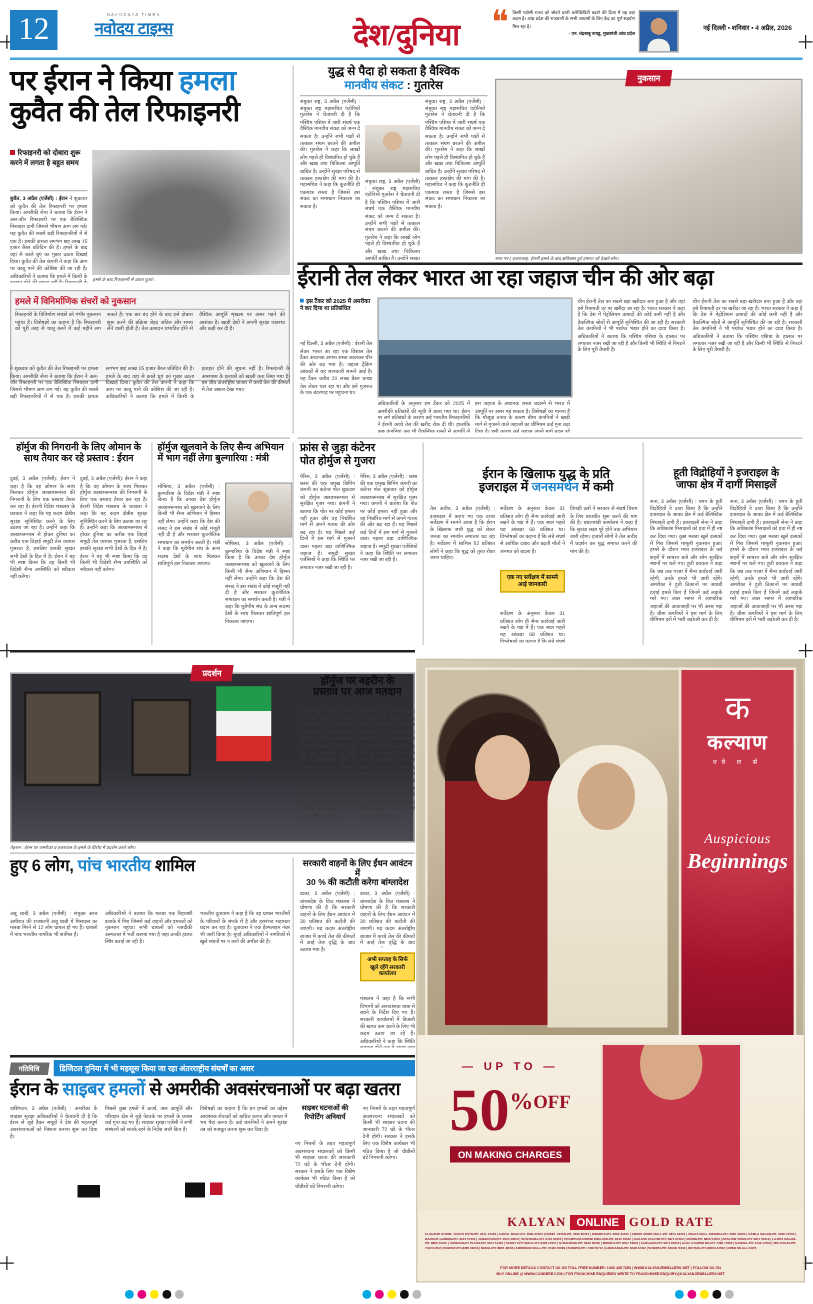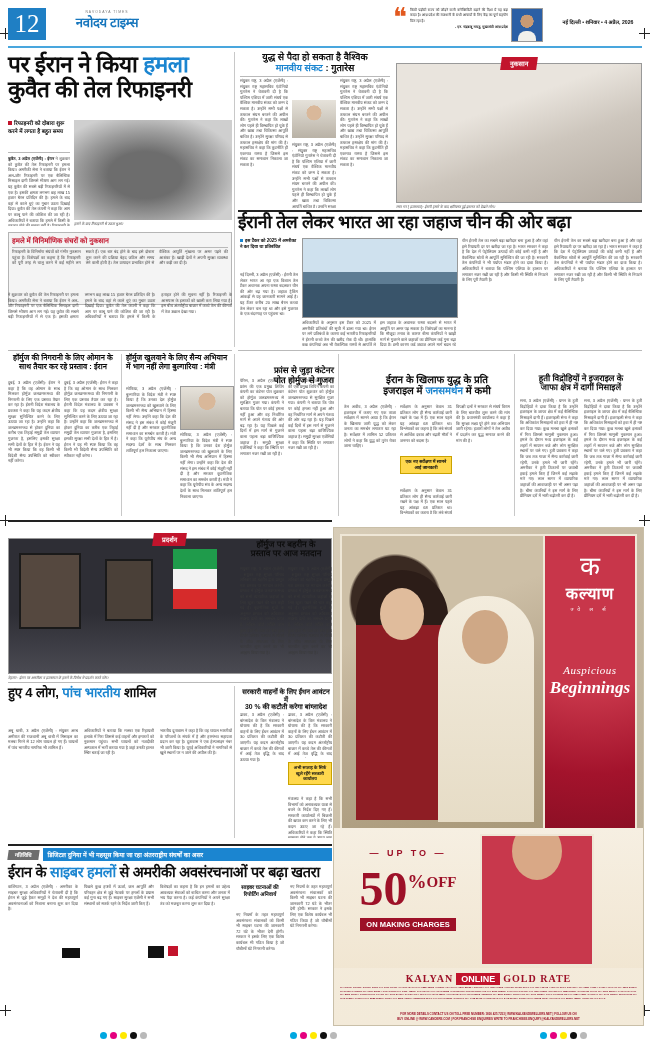--- a/index.html
+++ b/index.html
@@ -12,21 +12,21 @@
   .crop:before{left:5px;top:0;width:1px;height:11px;}
   .crop:after{top:5px;left:0;height:1px;width:11px;}
 
   
   .masthead{position:absolute;left:8px;top:8px;width:634px;height:40px;}
   .pageno{position:absolute;left:0;top:0;width:38px;height:32px;background:#1f7fc4;color:#fff;
           font-size:25px;line-height:32px;text-align:center;font-family:"Liberation Serif",serif;}
   .brandwrap{position:absolute;left:44px;top:2px;width:110px;text-align:center;}
   .brand-sup{font-size:3.4px;letter-spacing:1px;color:#7a7a7a;line-height:5px;}
   .brand{font-size:13px;font-weight:bold;color:#1676bd;letter-spacing:-.3px;line-height:15px;
-         font-family:"Liberation Sans",sans-serif;}
+         font-family:"Liberation Sans",sans-serif;text-decoration:underline;}
   .section-title{position:absolute;left:0;right:0;top:2px;text-align:center;font-size:24px;
          font-weight:bold;color:#c2142c;font-family:"Liberation Serif",serif;letter-spacing:-.5px;}
   .quotebox{position:absolute;left:385px;top:0;width:150px;height:36px;display:flex;gap:3px;}
   .qmark{font-size:26px;color:#e2591f;line-height:20px;font-family:"Liberation Serif",serif;}
   .qtext{font-size:3.5px;line-height:5.4px;color:#1a1a1a;flex:1;text-align:justify;}
   .qattr{display:block;text-align:right;font-size:3.6px;font-weight:bold;margin-top:1px;}
   .qphoto{width:30px;height:32px;background:
         radial-gradient(circle at 50% 38%,#c99a74 0 26%,transparent 27%),
         linear-gradient(#2b5fa5,#2b5fa5);border:1px solid #9a9a9a;position:relative;overflow:hidden;}
   .qphoto:after{content:"";position:absolute;left:6px;bottom:0;width:18px;height:10px;background:#f0f0ec;border-radius:8px 8px 0 0;}
@@ -125,20 +125,21 @@
   <div class="crop" style="left:639px;top:515px"></div>
   <div class="crop" style="left:0;top:1005px"></div>
   <div class="crop" style="left:639px;top:1005px"></div>
 
   <div class="masthead">
     <div class="pageno">12</div>
     <div class="brandwrap">
       <div class="brand-sup">NAVODAYA TIMES</div>
       <div class="brand">नवोदय टाइम्स</div>
     </div>
+    <div class="section-title">देश/दुनिया</div>
     <div class="quotebox">
       <div class="qmark">❝</div>
       <div class="qtext">
         <span>किसी पड़ोसी राज्य को जोड़ने वाली कनेक्टिविटी बढ़ाने की दिशा में यह बड़ा कदम है। आंध्र प्रदेश की राजधानी के सभी आयामों के लिए केंद्र का पूर्ण सहयोग मिल रहा है।</span>
         <span class="qattr">- एन. चंद्रबाबू नायडू, मुख्यमंत्री आंध्र प्रदेश</span>
       </div>
       <div class="qphoto"></div>
     </div>
     <div class="dateline">नई दिल्ली • शनिवार • 4 अप्रैल, 2026</div>
   </div>
@@ -227,21 +228,21 @@
   <div style="position:absolute;left:126px;top:354px;width:106px;">
     <div class="hl" style="font-size:7.6px;text-align:left;">हॉर्मुज खुलवाने के लिए सैन्य अभियान में भाग नहीं लेगा बुल्गारिया : मंत्री</div>
   </div>
   <div class="body" style="position:absolute;left:126px;top:386px;width:50px;height:129px;overflow:hidden;">सोफिया, 3 अप्रैल (एजेंसी) : बुल्गारिया के विदेश मंत्री ने स्पष्ट किया है कि उनका देश होर्मुज जलडमरूमध्य को खुलवाने के लिए किसी भी सैन्य अभियान में हिस्सा नहीं लेगा। उन्होंने कहा कि देश की संसद ने इस संबंध में कोई मंजूरी नहीं दी है और सरकार कूटनीतिक समाधान का समर्थन करती है। मंत्री ने कहा कि यूरोपीय संघ के अन्य सदस्य देशों के साथ मिलकर शांतिपूर्ण हल निकाला जाएगा।</div>
   <div class="ph portrait" style="left:180px;top:386px;width:52px;height:42px;border:1px solid #999;"></div>
   <div class="body" style="position:absolute;left:180px;top:432px;width:52px;height:83px;overflow:hidden;">सोफिया, 3 अप्रैल (एजेंसी) : बुल्गारिया के विदेश मंत्री ने स्पष्ट किया है कि उनका देश होर्मुज जलडमरूमध्य को खुलवाने के लिए किसी भी सैन्य अभियान में हिस्सा नहीं लेगा। उन्होंने कहा कि देश की संसद ने इस संबंध में कोई मंजूरी नहीं दी है और सरकार कूटनीतिक समाधान का समर्थन करती है। मंत्री ने कहा कि यूरोपीय संघ के अन्य सदस्य देशों के साथ मिलकर शांतिपूर्ण हल निकाला जाएगा।</div>
 
   <div class="vrule" style="left:234px;top:354px;height:162px;"></div>
 
   <div style="position:absolute;left:240px;top:354px;width:94px;">
-    <div class="hl" style="font-size:8.6px;text-align:right;margin-top:12px;">
+    <div class="hl" style="font-size:8.6px;text-align:left;">
       <div>फ्रांस से जुड़ा कंटेनर</div>
       <div>पोत होर्मुज से गुजरा</div>
     </div>
   </div>
   <div class="body" style="position:absolute;left:240px;top:378px;width:44px;height:138px;overflow:hidden;">पेरिस, 3 अप्रैल (एजेंसी) : फ्रांस की एक प्रमुख शिपिंग कंपनी का कंटेनर पोत शुक्रवार को होर्मुज जलडमरूमध्य से सुरक्षित गुजर गया। कंपनी ने बताया कि पोत पर कोई हमला नहीं हुआ और वह निर्धारित मार्ग से अपने गंतव्य की ओर बढ़ रहा है। यह पिछले कई दिनों में इस मार्ग से गुजरने वाला पहला बड़ा वाणिज्यिक जहाज है। समुद्री सुरक्षा एजेंसियों ने कहा कि स्थिति पर लगातार नजर रखी जा रही है।</div>
   <div class="body" style="position:absolute;left:288px;top:378px;width:46px;height:138px;overflow:hidden;">पेरिस, 3 अप्रैल (एजेंसी) : फ्रांस की एक प्रमुख शिपिंग कंपनी का कंटेनर पोत शुक्रवार को होर्मुज जलडमरूमध्य से सुरक्षित गुजर गया। कंपनी ने बताया कि पोत पर कोई हमला नहीं हुआ और वह निर्धारित मार्ग से अपने गंतव्य की ओर बढ़ रहा है। यह पिछले कई दिनों में इस मार्ग से गुजरने वाला पहला बड़ा वाणिज्यिक जहाज है। समुद्री सुरक्षा एजेंसियों ने कहा कि स्थिति पर लगातार नजर रखी जा रही है।</div>
 
   <div class="vrule" style="left:338px;top:354px;height:162px;"></div>
 
   <div style="position:absolute;left:354px;top:374px;width:166px;">
@@ -290,21 +291,21 @@
     </div>
   </div>
   <div class="body" style="position:absolute;left:240px;top:566px;width:44px;height:112px;overflow:hidden;">संयुक्त राष्ट्र, 3 अप्रैल (एजेंसी) : संयुक्त राष्ट्र सुरक्षा परिषद शनिवार को बहरीन द्वारा प्रस्तुत एक प्रस्ताव पर मतदान करेगी। प्रस्ताव में होर्मुज जलडमरूमध्य को सभी व्यापारिक जहाजों के लिए खुला रखने की बात कही गई है। कूटनीतिक सूत्रों के अनुसार प्रस्ताव को अधिकांश सदस्य देशों का समर्थन प्राप्त है, लेकिन वीटो शक्ति वाले कुछ देशों के रुख पर सब कुछ निर्भर करेगा। प्रस्ताव में संघर्ष के शीघ्र समाधान के लिए बातचीत शुरू करने का भी आह्वान किया गया है।</div>
   <div class="body" style="position:absolute;left:288px;top:566px;width:44px;height:112px;overflow:hidden;">संयुक्त राष्ट्र, 3 अप्रैल (एजेंसी) : संयुक्त राष्ट्र सुरक्षा परिषद शनिवार को बहरीन द्वारा प्रस्तुत एक प्रस्ताव पर मतदान करेगी। प्रस्ताव में होर्मुज जलडमरूमध्य को सभी व्यापारिक जहाजों के लिए खुला रखने की बात कही गई है। कूटनीतिक सूत्रों के अनुसार प्रस्ताव को अधिकांश सदस्य देशों का समर्थन प्राप्त है, लेकिन वीटो शक्ति वाले कुछ देशों के रुख पर सब कुछ निर्भर करेगा। प्रस्ताव में संघर्ष के शीघ्र समाधान के लिए बातचीत शुरू करने का भी आह्वान किया गया है।</div>
 
   <div class="hrule" style="left:8px;top:682px;width:324px;"></div>
 
   <div style="position:absolute;left:8px;top:686px;width:224px;">
     <div class="hl" style="font-size:13.2px;letter-spacing:-.2px;">
       <div>
-        <span>हुए 4 लोग, </span><span class="blue">पांच भारतीय</span><span> शामिल</span>
+        <span>हुए 6 लोग, </span><span class="blue">पांच भारतीय</span><span> शामिल</span>
       </div>
     </div>
   </div>
   <div class="body" style="position:absolute;left:8px;top:728px;width:70px;height:110px;overflow:hidden;">अबू धाबी, 3 अप्रैल (एजेंसी) : संयुक्त अरब अमीरात की राजधानी अबू धाबी में मिसाइल का मलबा गिरने से 12 लोग घायल हो गए हैं। घायलों में पांच भारतीय नागरिक भी शामिल हैं।</div>
   <div class="body" style="position:absolute;left:84px;top:728px;width:70px;height:110px;overflow:hidden;">अधिकारियों ने बताया कि मलबा एक रिहायशी इलाके में गिरा जिससे कई वाहनों और इमारतों को नुकसान पहुंचा। सभी घायलों को नजदीकी अस्पताल में भर्ती कराया गया है जहां उनकी हालत स्थिर बताई जा रही है।</div>
   <div class="body" style="position:absolute;left:160px;top:728px;width:72px;height:110px;overflow:hidden;">भारतीय दूतावास ने कहा है कि वह घायल भारतीयों के परिजनों के संपर्क में है और हरसंभव सहायता प्रदान कर रहा है। दूतावास ने एक हेल्पलाइन नंबर भी जारी किया है। यूएई अधिकारियों ने नागरिकों से खुले स्थानों पर न जाने की अपील की है।</div>
 
   <div class="vrule" style="left:234px;top:686px;height:152px;"></div>
 
   <div style="position:absolute;left:240px;top:688px;width:92px;">

